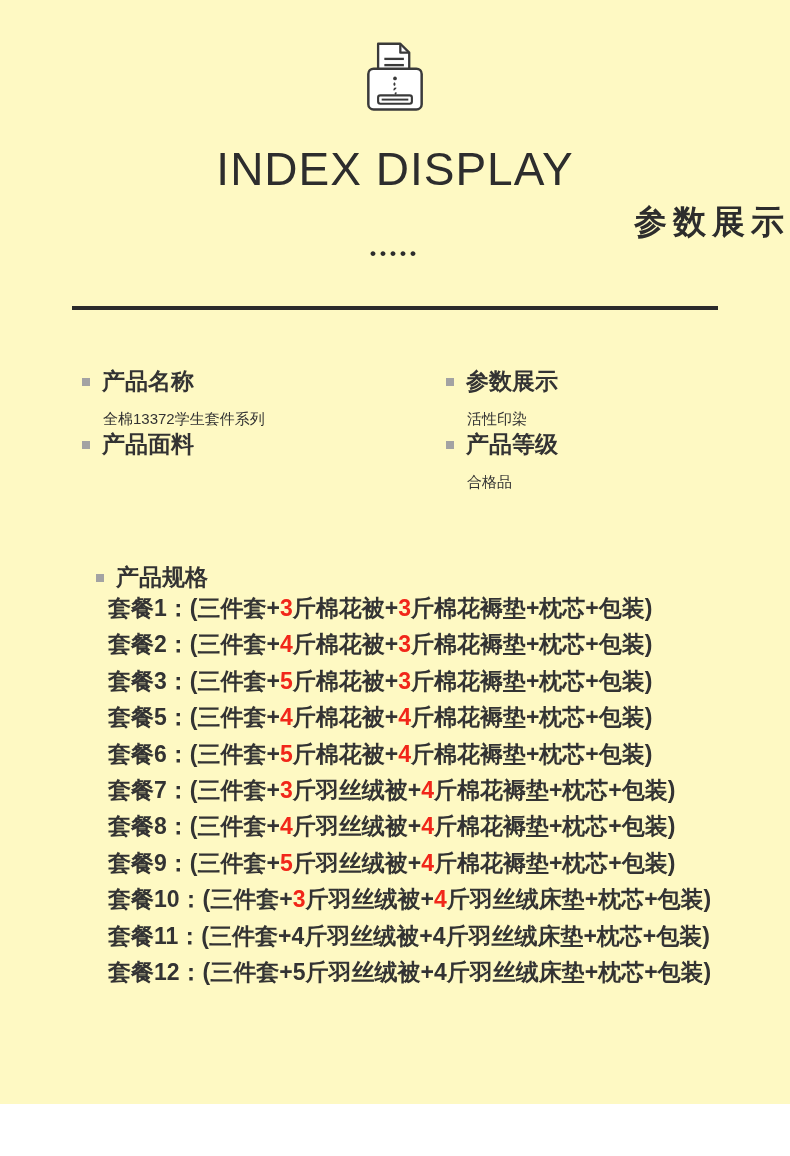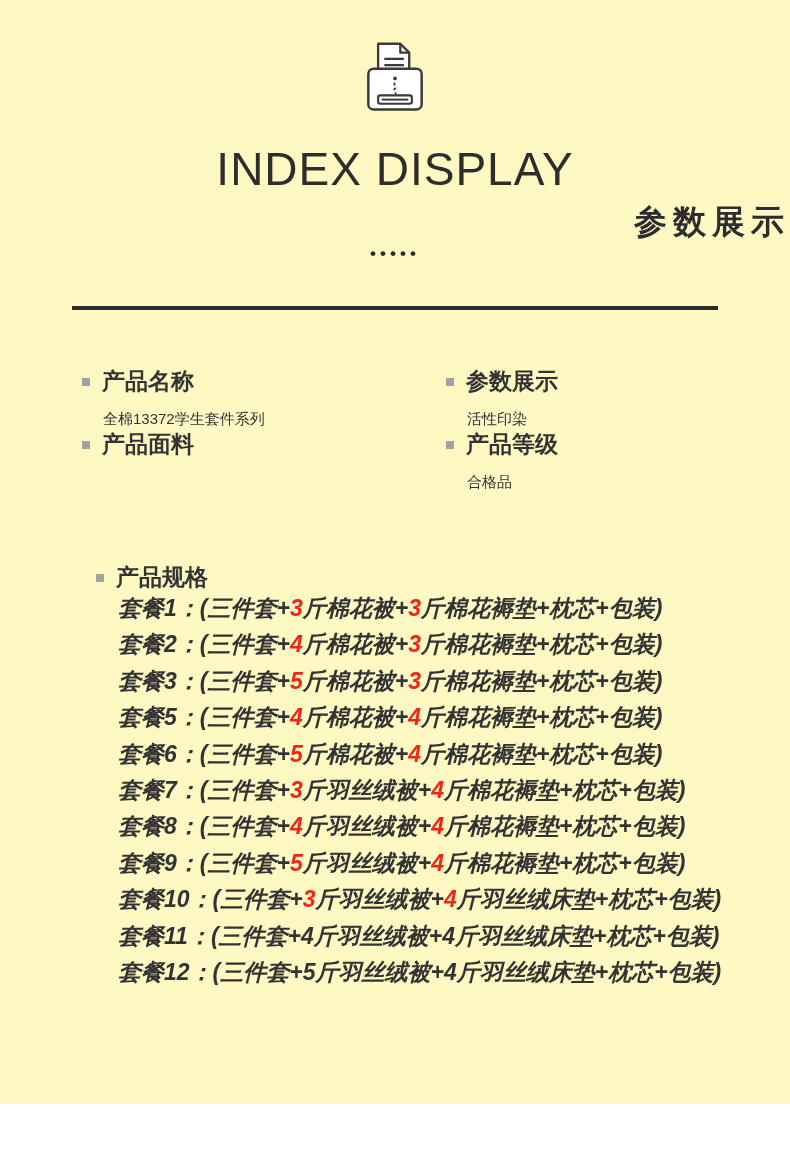--- a/index.html
+++ b/index.html
@@ -22,21 +22,21 @@
   .spec-item{display:block;}
   .label-row{display:flex;align-items:center;gap:12px;}
   .bullet{width:8px;height:8px;background:#a3a3a3;flex:0 0 auto;}
   .spec-label{font-size:23px;font-weight:600;color:#333;}
   .spec-value{margin:13px 0 0 21px;font-size:15px;color:#333;}
 
   
   .spec-section{position:absolute;top:562px;left:96px;display:flex;align-items:center;gap:12px;}
 
   
-  .packages{position:absolute;top:590px;left:118px;font-style:italic;}
+  .packages{position:absolute;top:590px;left:108px;}
   .package-row{font-size:23px;line-height:36.4px;white-space:nowrap;color:#333;}
   .pkg-name{font-weight:600;}
   .pkg-seg{font-weight:600;}
   .pkg-red{color:#f12619;}
 </style>
 </head>
 <body>
 
 <div class="page">
 

